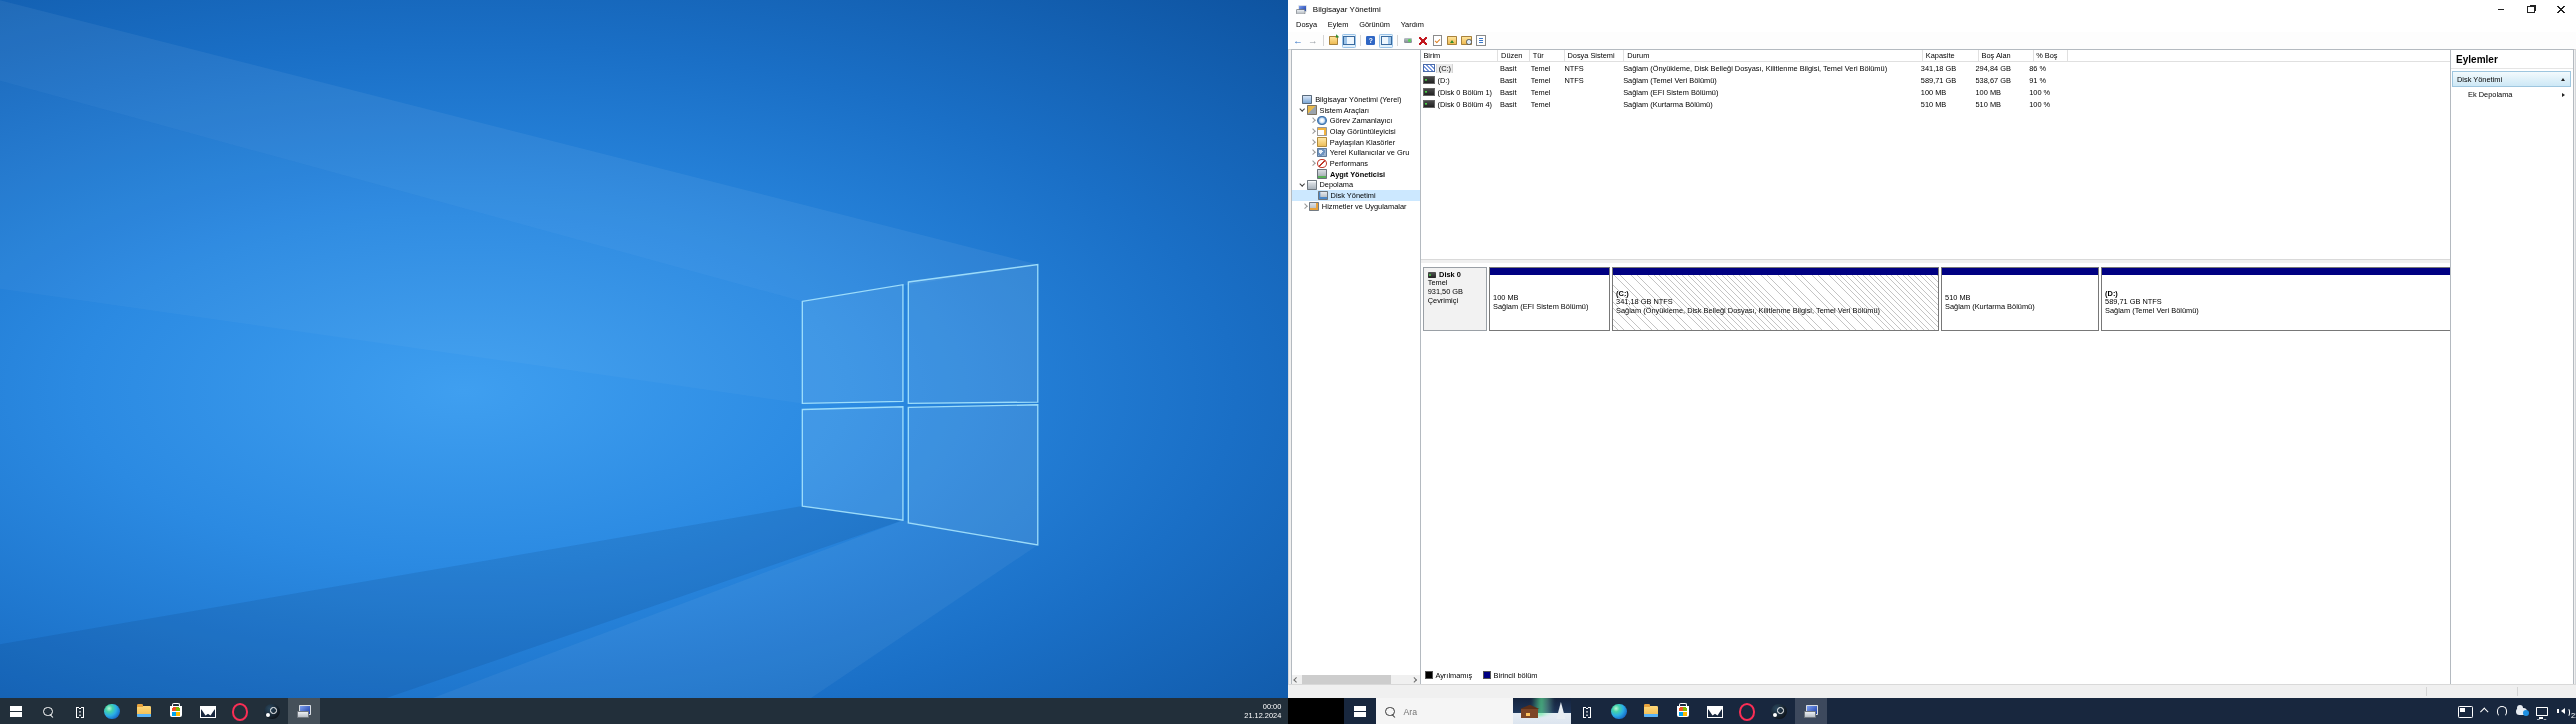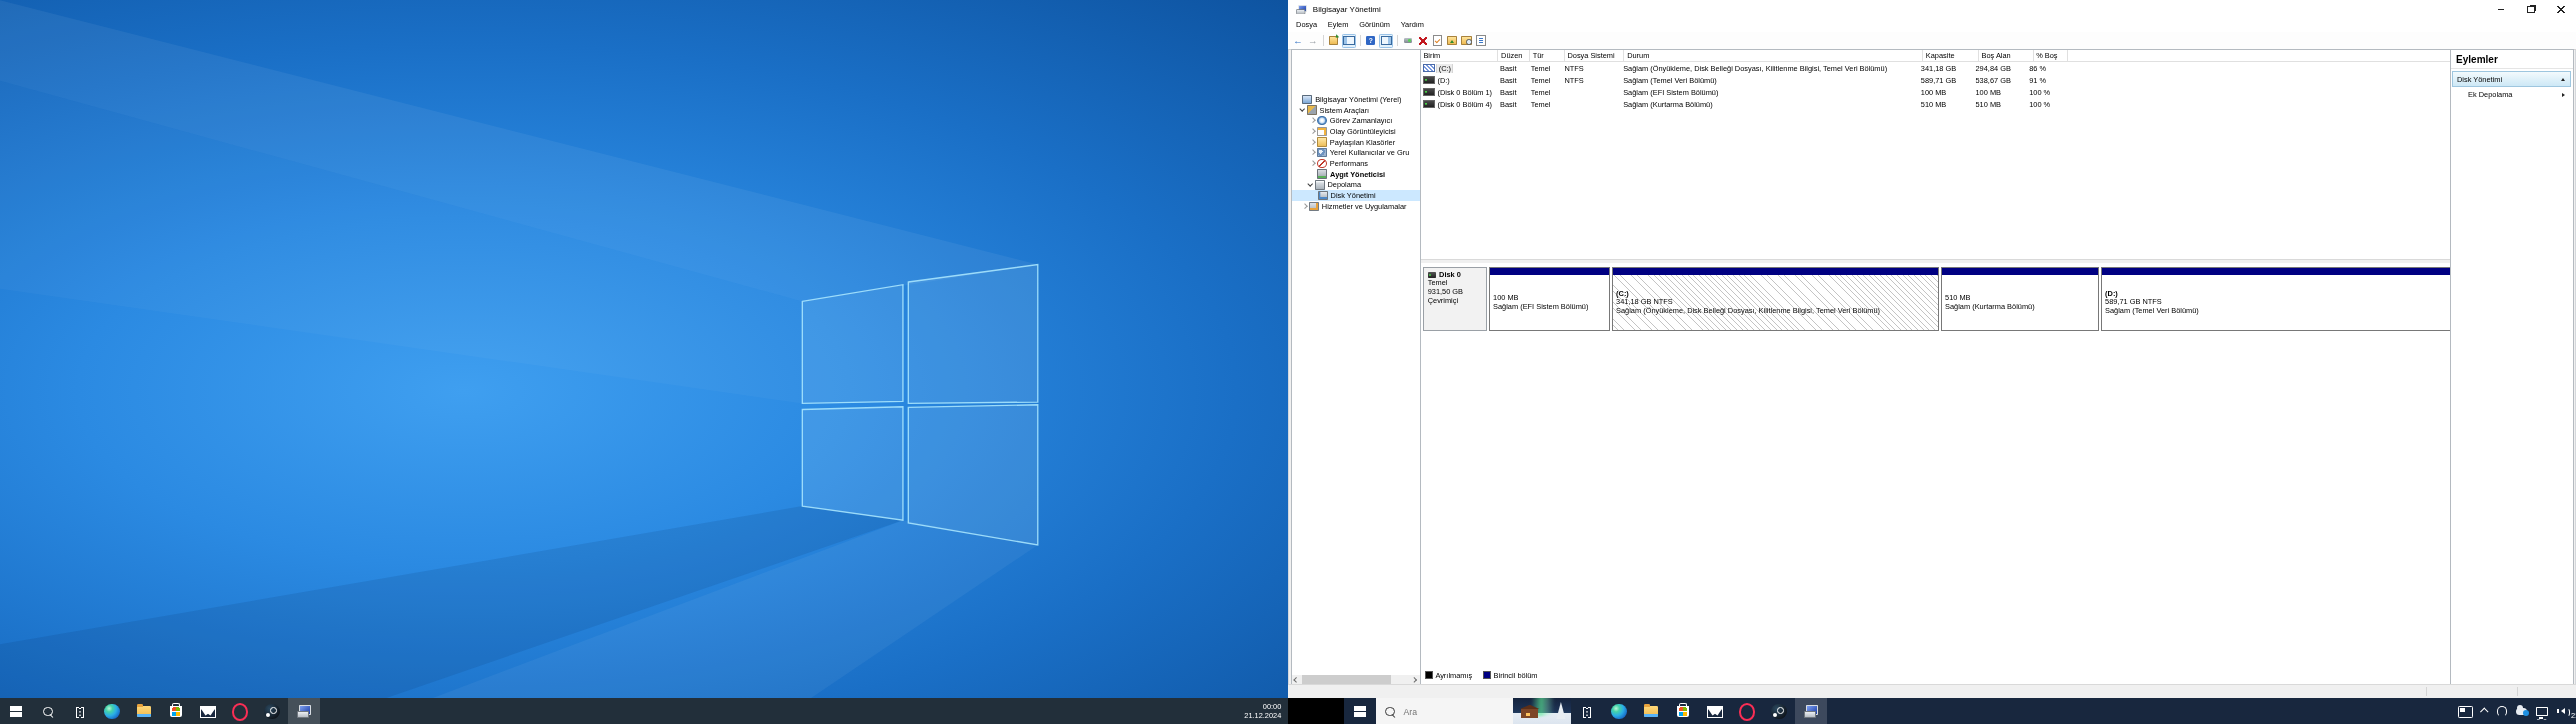--- a/index.html
+++ b/index.html
@@ -332,21 +332,21 @@
         </div>
         <div class="tree-row" style="padding-left:17.4px;">
           <span class="exp collapsed"></span>
             <span class="ti performance-icon"></span>
             <span>Performans</span>
         </div>
         <div class="tree-row" style="padding-left:25px;font-weight:bold;">
           <span class="ti device-manager-icon"></span>
             <span>Aygıt Yöneticisi</span>
         </div>
-        <div class="tree-row" style="padding-left:15px;">
+        <div class="tree-row" style="padding-left:7px;">
           <span class="exp expanded"></span>
             <span class="ti storage-icon"></span>
             <span>Depolama</span>
         </div>
         <div class="tree-row selected" style="padding-left:25.5px;">
           <span class="ti disk-management-icon"></span>
             <span>Disk Yönetimi</span>
         </div>
         <div class="tree-row" style="padding-left:9.4px;">
           <span class="exp collapsed"></span>

